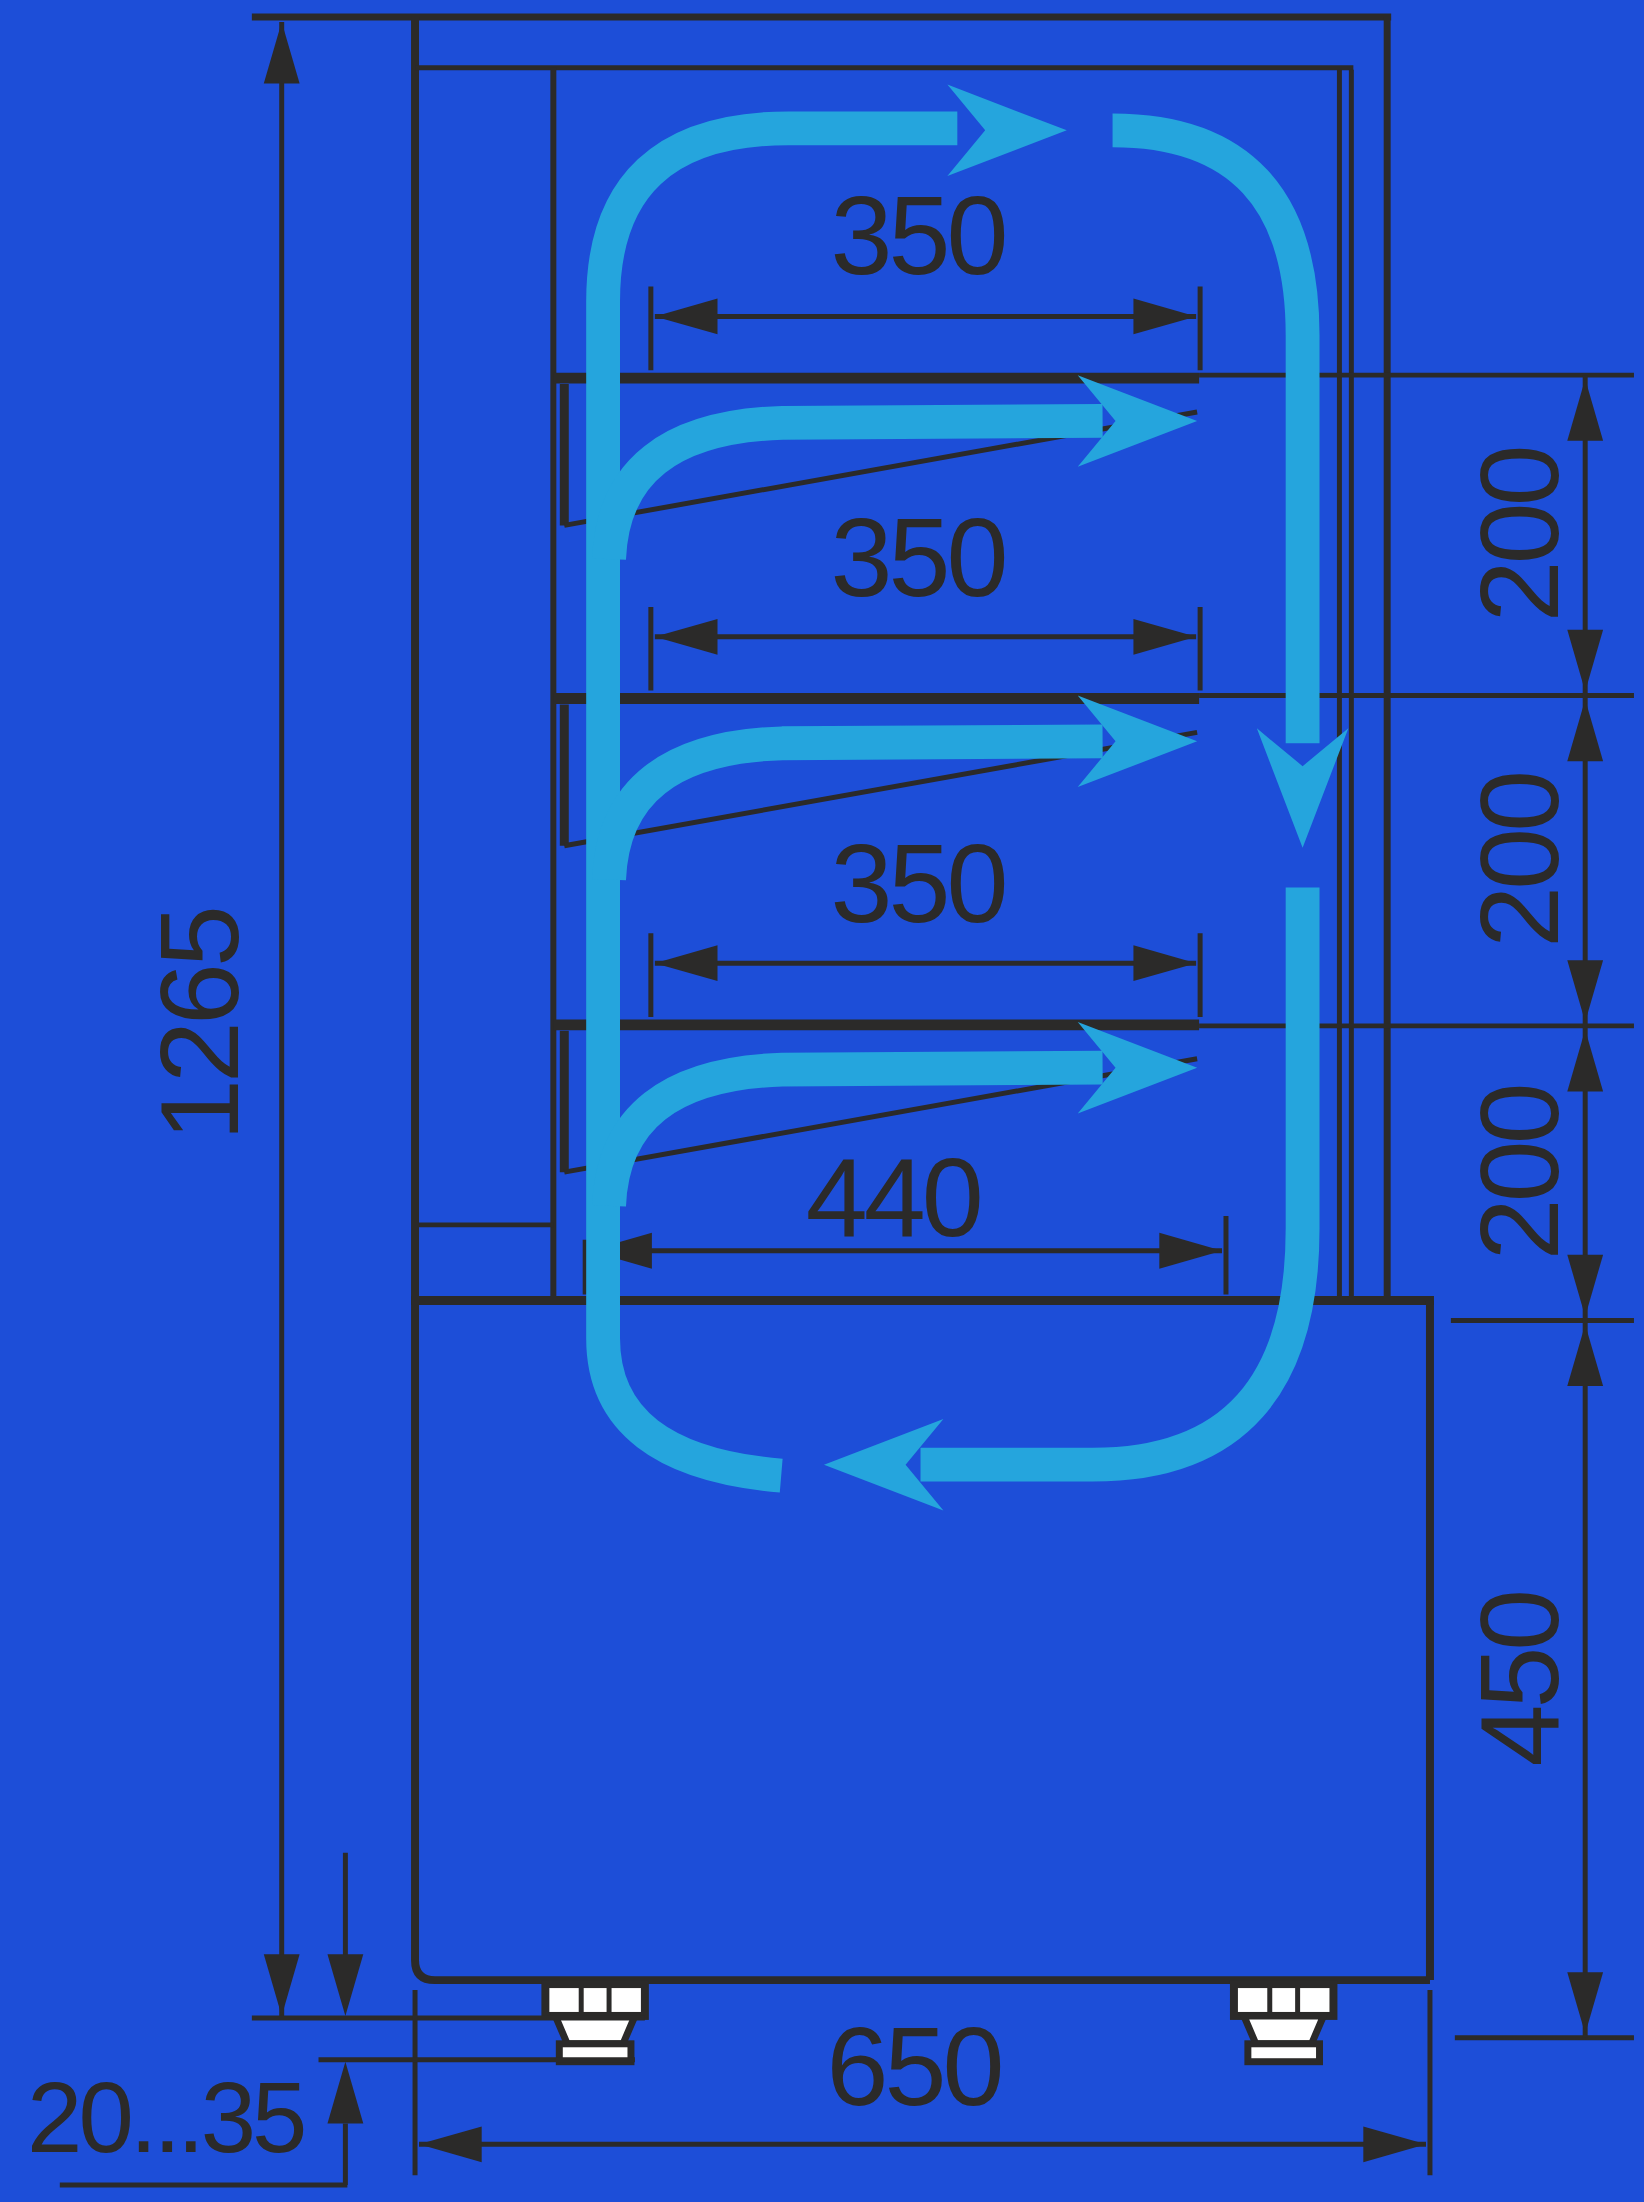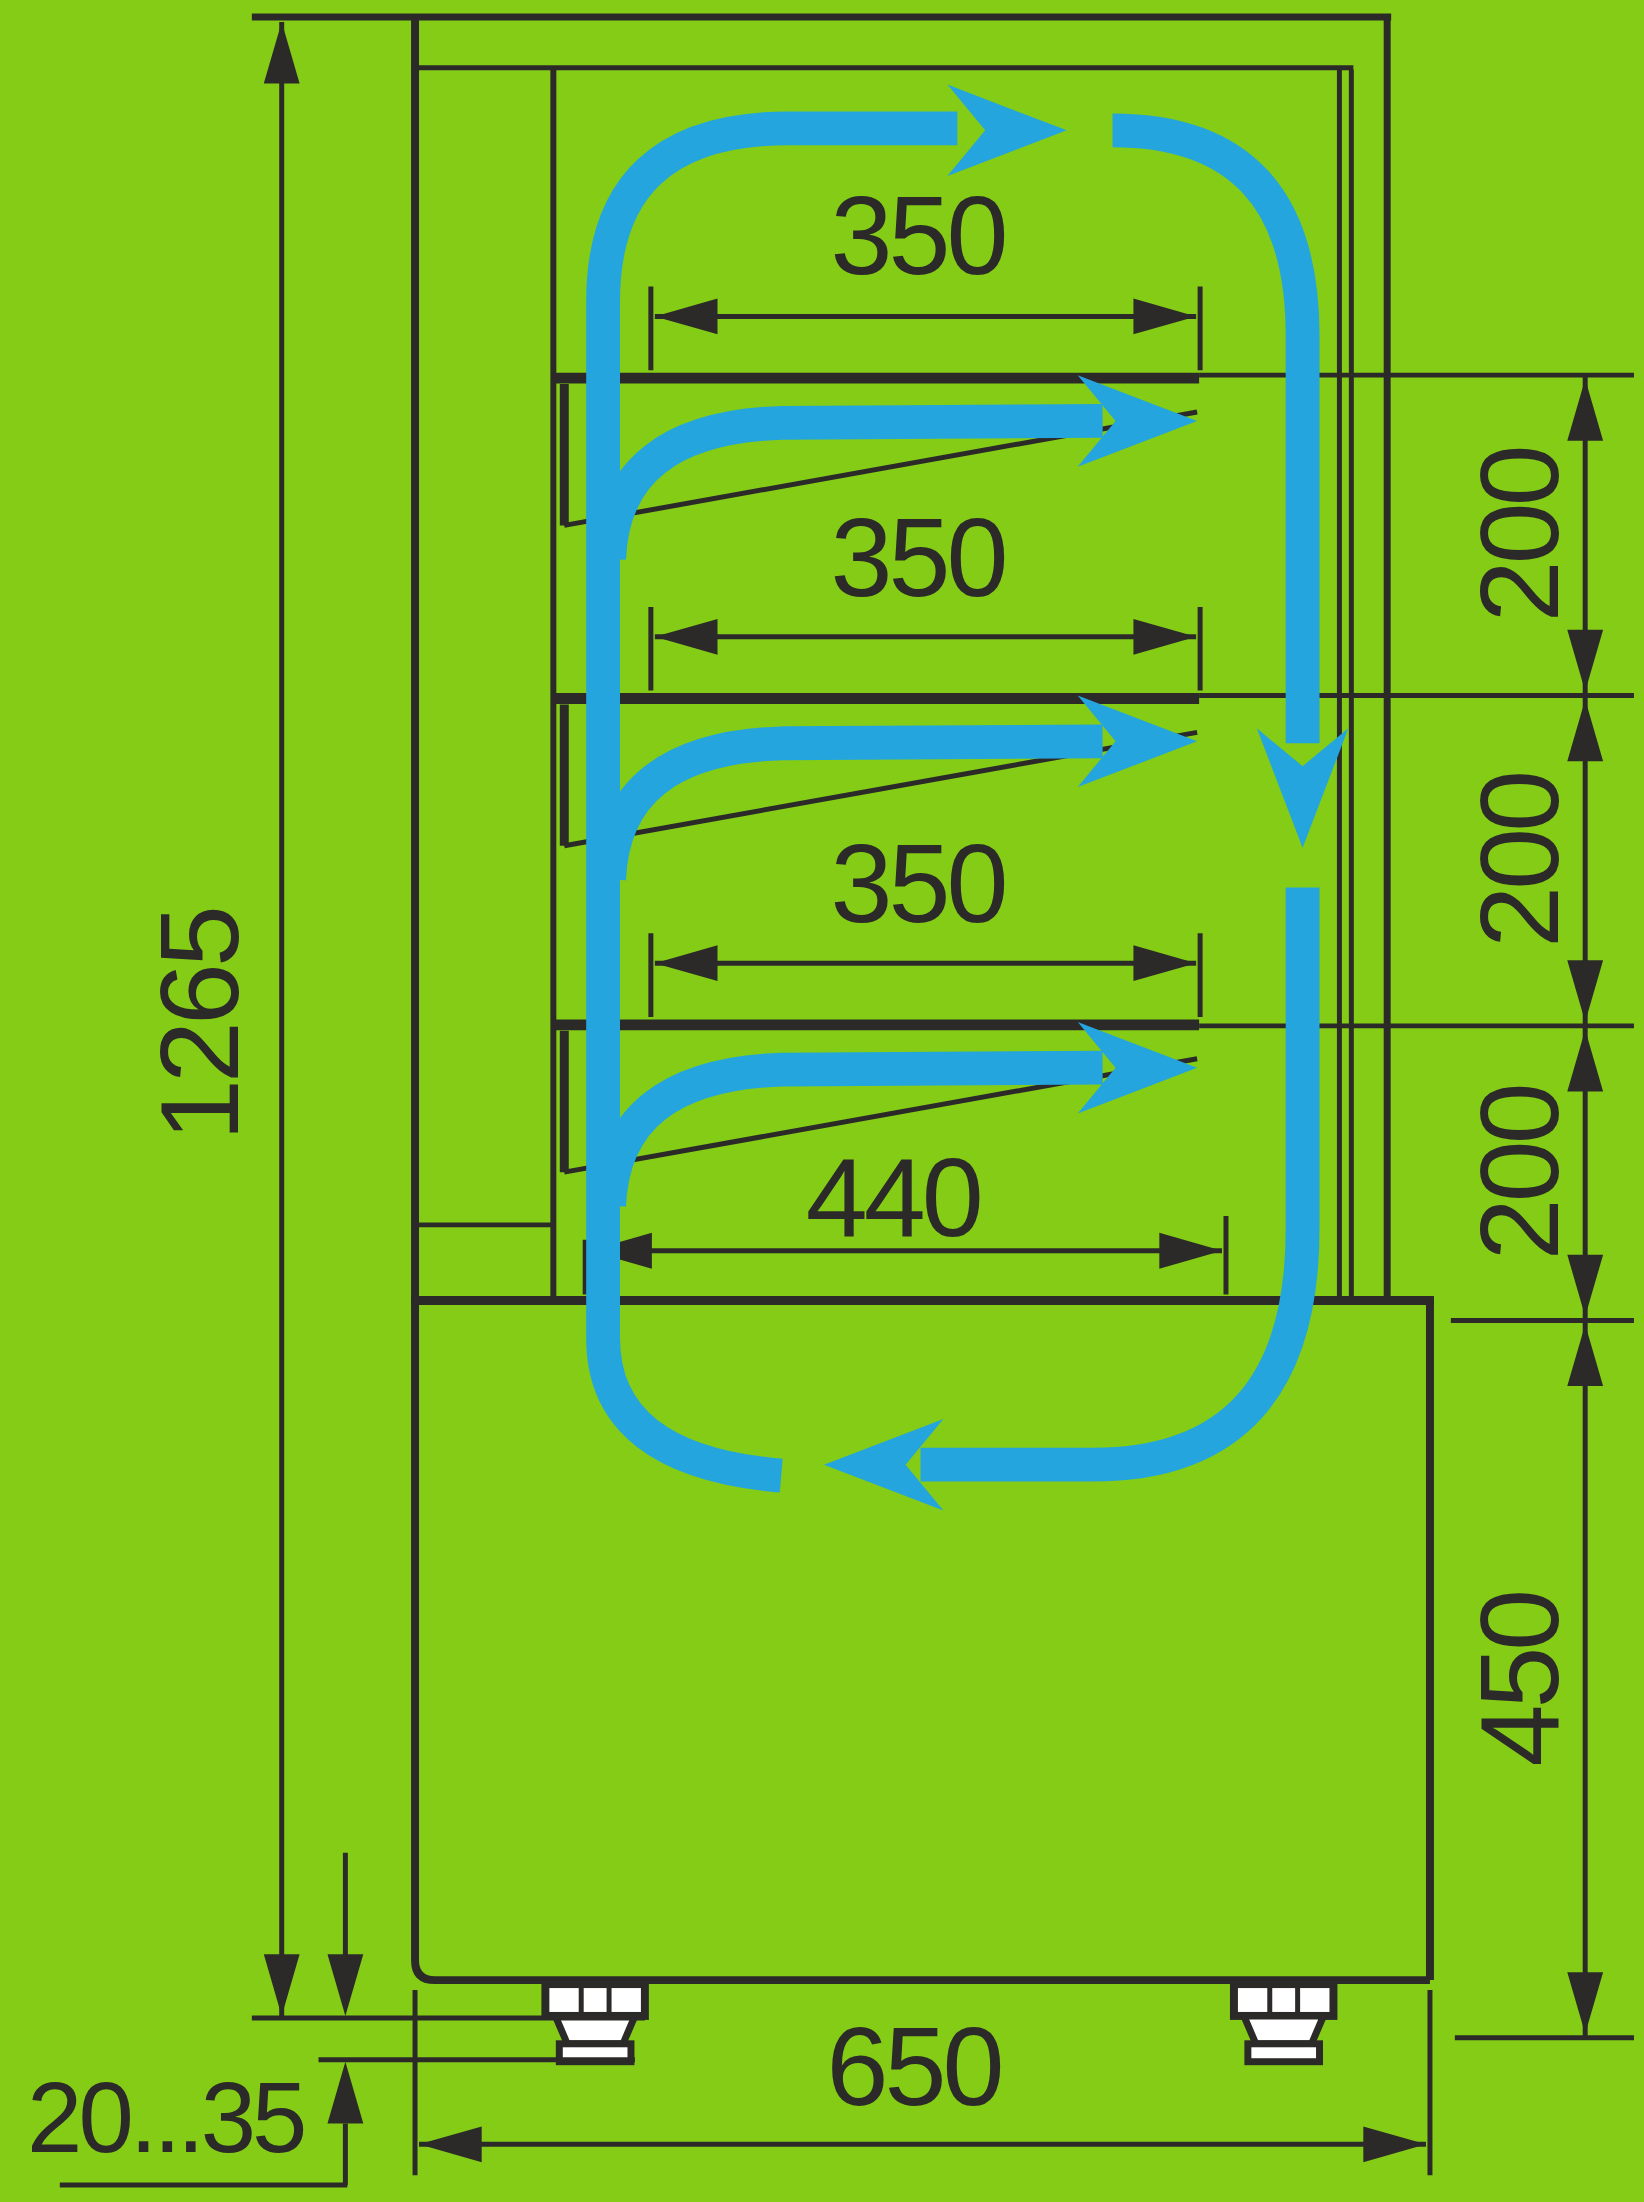--- a/index.html
+++ b/index.html
@@ -1,16 +1,16 @@
 <!DOCTYPE html>
 <html><head>
 <meta charset="utf-8">
 <style>
   html,body{margin:0;padding:0;background:#fff;}
-  .stage{position:relative;width:1645px;height:2203px;background:#84cc16;overflow:hidden;}
+  .stage{position:relative;width:1645px;height:2203px;background:#1d4ed8;overflow:hidden;}
   svg{position:absolute;left:0;top:0;}
   .ln{stroke:#2b2a29;fill:none;stroke-linecap:butt;}
   .w5{stroke-width:5px;}
   .w6{stroke-width:6px;}
   .w7{stroke-width:7px;}
   .w8{stroke-width:8px;}
   .w9{stroke-width:9px;}
   .w11{stroke-width:11px;}
   .blk{fill:#2b2a29;stroke:none;}
   .white-fill{fill:#ffffff;}

